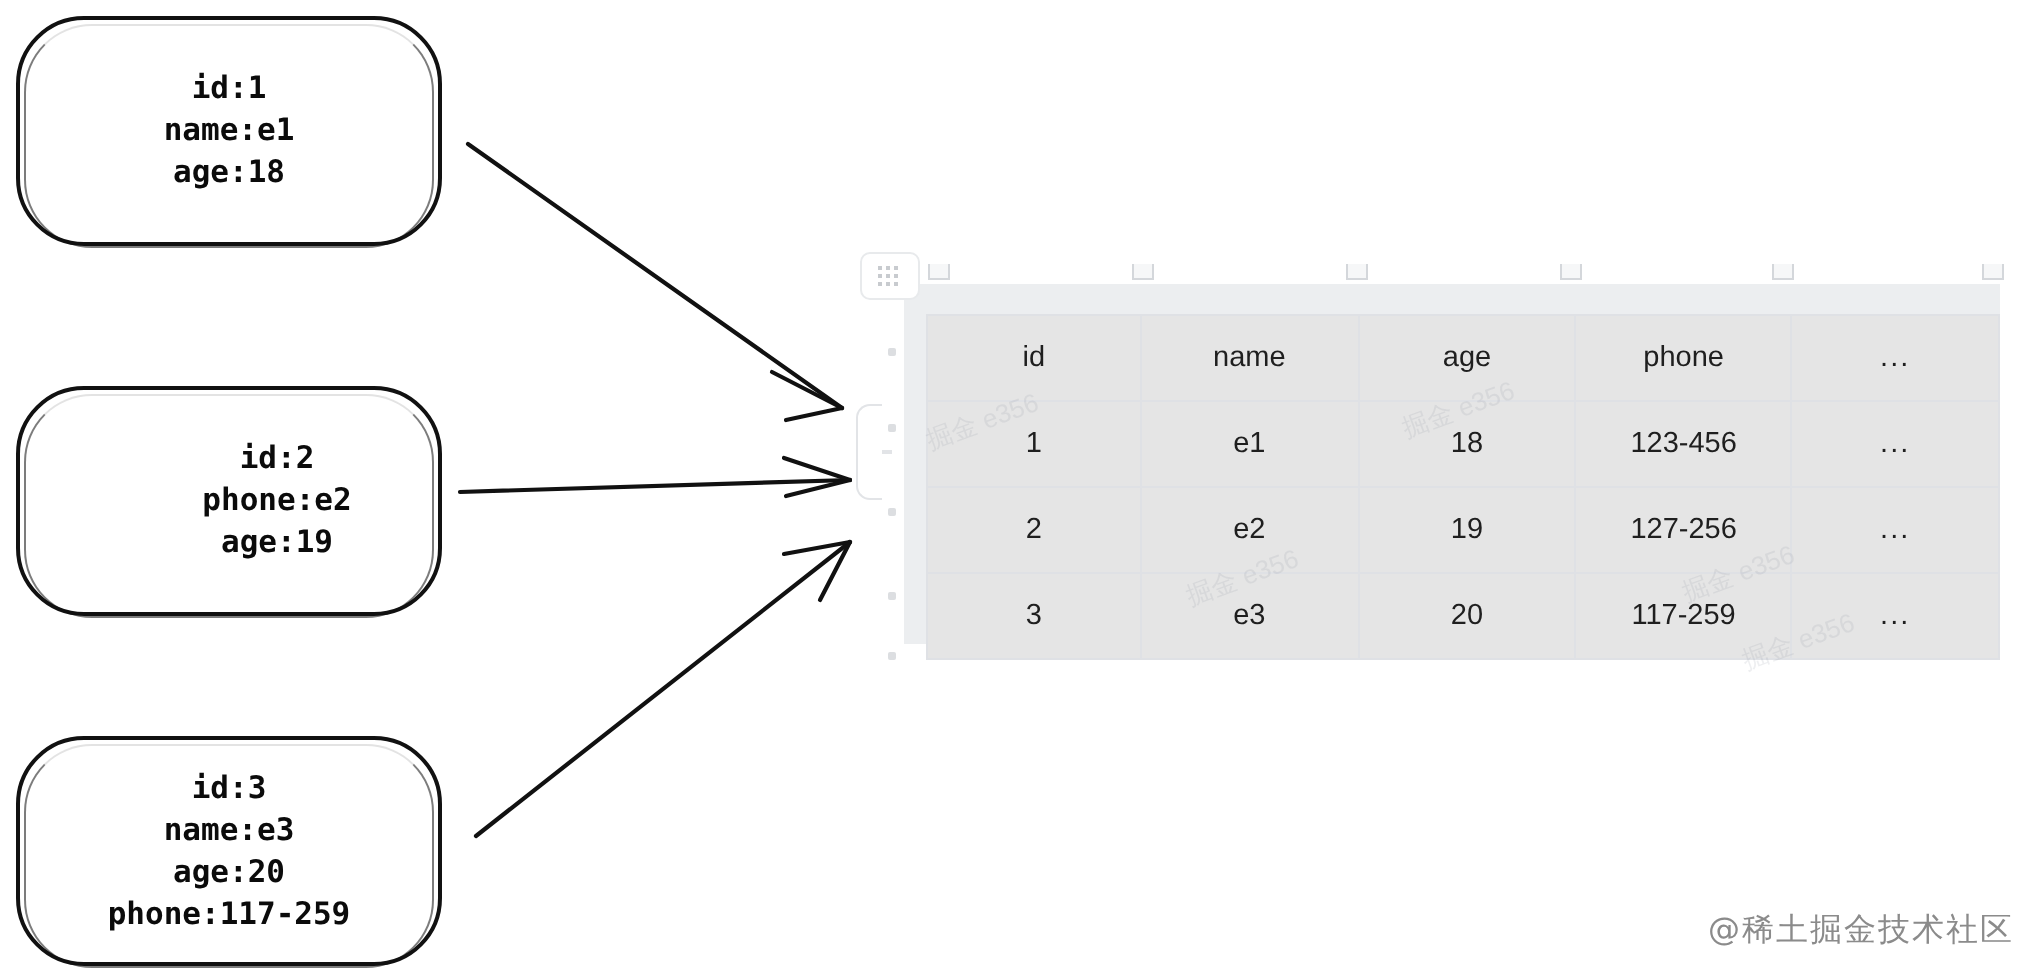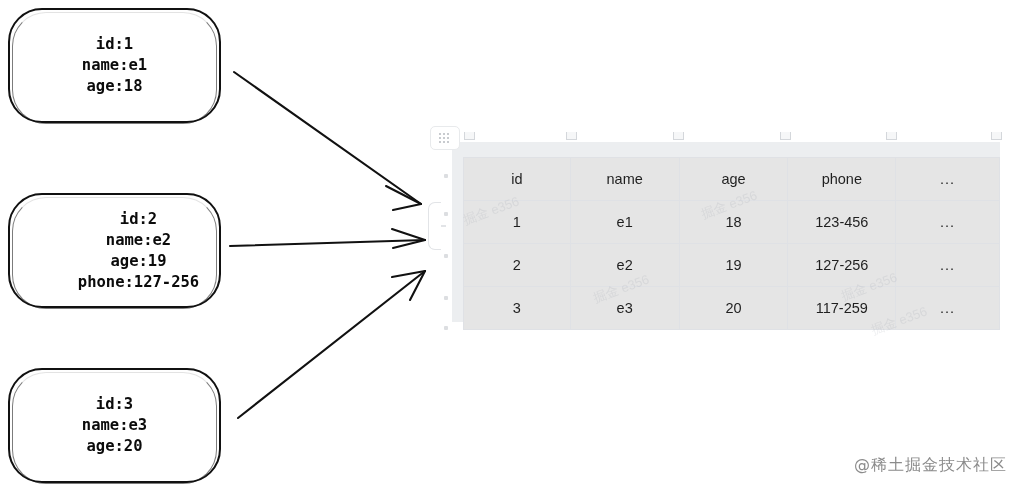--- a/index.html
+++ b/index.html
@@ -195,29 +195,29 @@
 <body>
 
 <div class="entity-box" id="entity-1">
   <div class="entity-line">id:1</div>
   <div class="entity-line">name:e1</div>
   <div class="entity-line">age:18</div>
 </div>
 
 <div class="entity-box" id="entity-2">
   <div class="entity-line">id:2</div>
-  <div class="entity-line">name:e2</div>
+  <div class="entity-line">phone:e2</div>
   <div class="entity-line">age:19</div>
-  <div class="entity-line">phone:127-256</div>
 </div>
 
 <div class="entity-box" id="entity-3">
   <div class="entity-line">id:3</div>
   <div class="entity-line">name:e3</div>
   <div class="entity-line">age:20</div>
+  <div class="entity-line">phone:117-259</div>
 </div>
 
 <svg id="arrow-layer" viewBox="0 0 1021 488">
   <g fill="none" stroke="#111111" stroke-width="2.1" stroke-linecap="round">
 
     <g>
       <path d="M234 72 L421 204"></path>
       <path d="M421 204 L386 186"></path>
       <path d="M421 204 L393 210"></path>
     </g>

